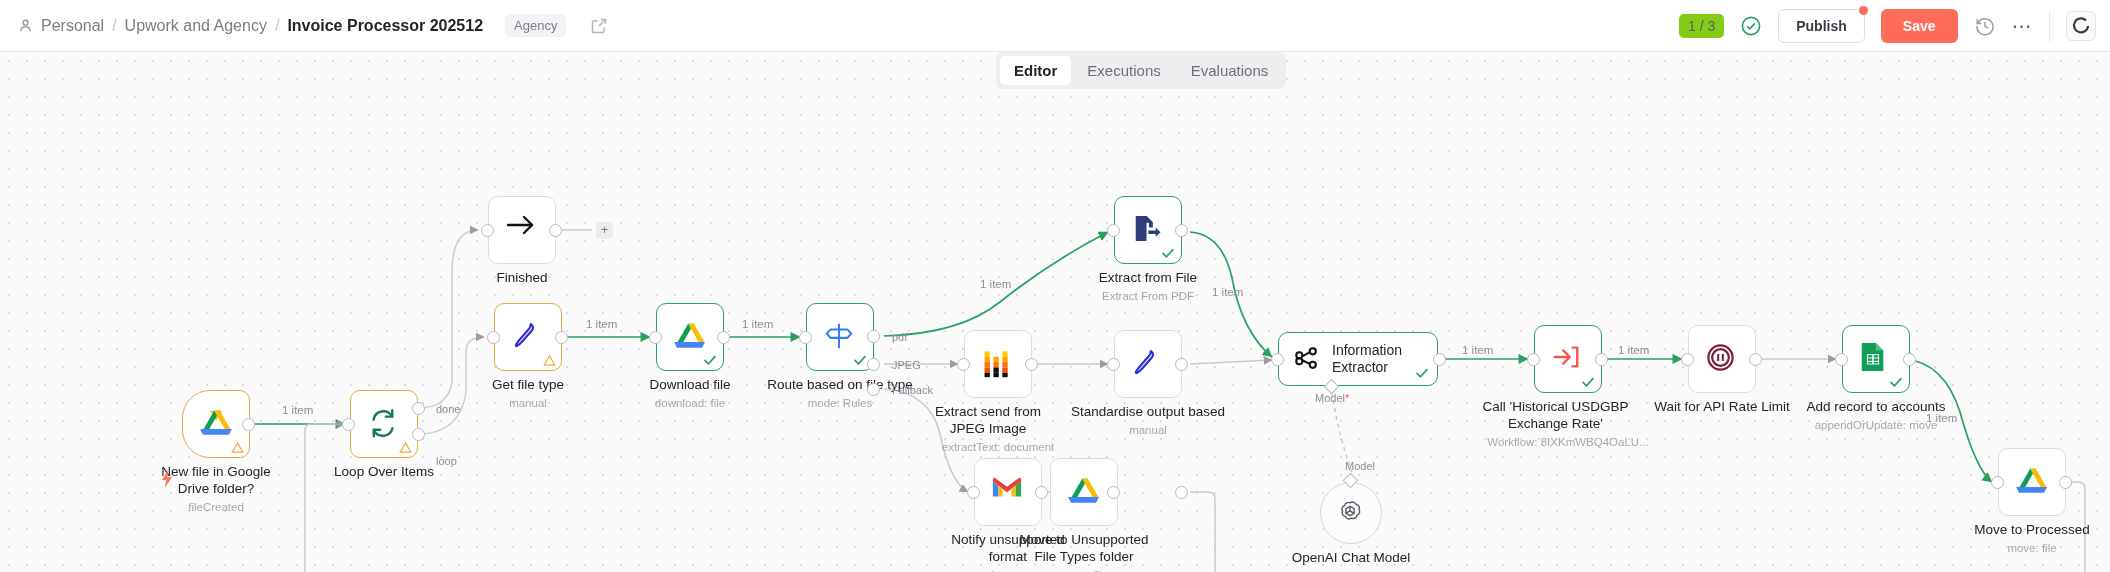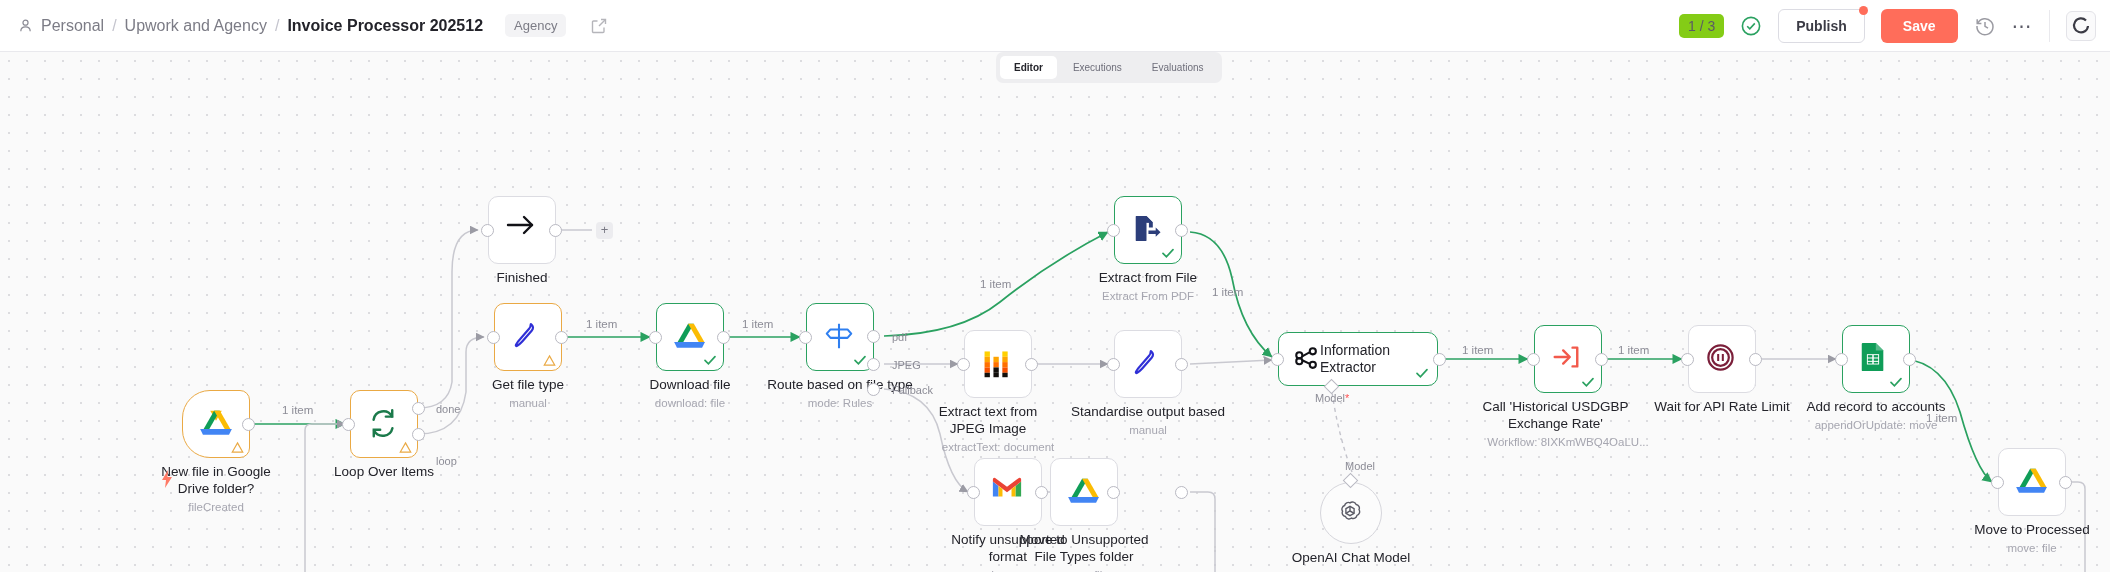--- a/index.html
+++ b/index.html
@@ -69,38 +69,38 @@
   }
   .svg-layer { position: absolute; top: 0; left: 0; width: 2110px; height: 520px; }
 
   
   .tabbar {
     position: absolute; top: 0px; left: 996px;
     background: #eeeef0; border-radius: 7px; padding: 4px;
     display: flex; gap: 2px; z-index: 30;
   }
   .tab {
-    font-size: 10px; color: #6e6e7a; padding: 6px 14px; border-radius: 5px;
+    font-size: 15px; color: #6e6e7a; padding: 6px 14px; border-radius: 5px;
     cursor: pointer; white-space: nowrap;
   }
   .tab.active { background: #fff; color: #23232a; font-weight: 600; }
 
   
   .node { position: absolute; z-index: 10; }
   .node-box {
     position: relative; width: 68px; height: 68px; border-radius: 10px;
     background: #fff; border: 1.5px solid #dcdce2;
     display: flex; align-items: center; justify-content: center;
   }
   .node-box.ok { border-color: #2aa160; }
   .node-box.warn { border-color: #eaa944; }
   .node-box.trigger { border-radius: 28px 10px 10px 28px; }
   .node-box.wide {
     width: 160px; height: 54px; justify-content: flex-start;
-    padding-left: 14px; 
+    padding-left: 14px; gap: 12px;
   }
   .node-box.circle {
     width: 62px; height: 62px; border-radius: 50%;
     border: 1.5px solid #d6d6dc; background: #fcfcfc;
   }
   .node-ico { width: 34px; height: 34px; display: block; }
   .node-ico.sm { width: 28px; height: 28px; }
   .wide-label { font-size: 14px; color: #23232a; line-height: 1.2; font-weight: 400; }
   .badge-ok { position: absolute; right: 6px; bottom: 3px; width: 14px; height: 14px; }
   .badge-warn { position: absolute; right: 5px; bottom: 4px; width: 13px; height: 13px; }
@@ -452,21 +452,21 @@
             <rect x="24" y="23" width="6" height="6" fill="#f54f00"></rect>
             <rect x="4" y="29" width="6" height="5" fill="#13100c"></rect>
             <rect x="14" y="29" width="6" height="5" fill="#13100c"></rect>
             <rect x="24" y="29" width="6" height="5" fill="#13100c"></rect>
             <rect x="14" y="5" width="6" height="6" fill="#13100c" opacity="0"></rect>
             <rect x="14" y="23" width="6" height="6" fill="#13100c"></rect>
           </svg>
         </span>
       </div>
       <div class="node-caption">
-        <div class="cap-title wrap">Extract text from JPEG Image</div>
+        <div class="cap-title wrap">Extract send from JPEG Image</div>
         <div class="cap-sub wrap">extractText: document</div>
       </div>
     </div>
     <div class="ep" style="left:957px; top:306px;"></div>
     <div class="ep" style="left:1025px; top:306px;"></div>
 
     <div class="node" style="left:1114px; top:278px;">
       <div class="node-box">
         <span class="node-ico">
           <svg viewBox="0 0 32 32" width="30" height="30" fill="none" stroke="#2f2fd6" stroke-width="2.3" stroke-linecap="round">

